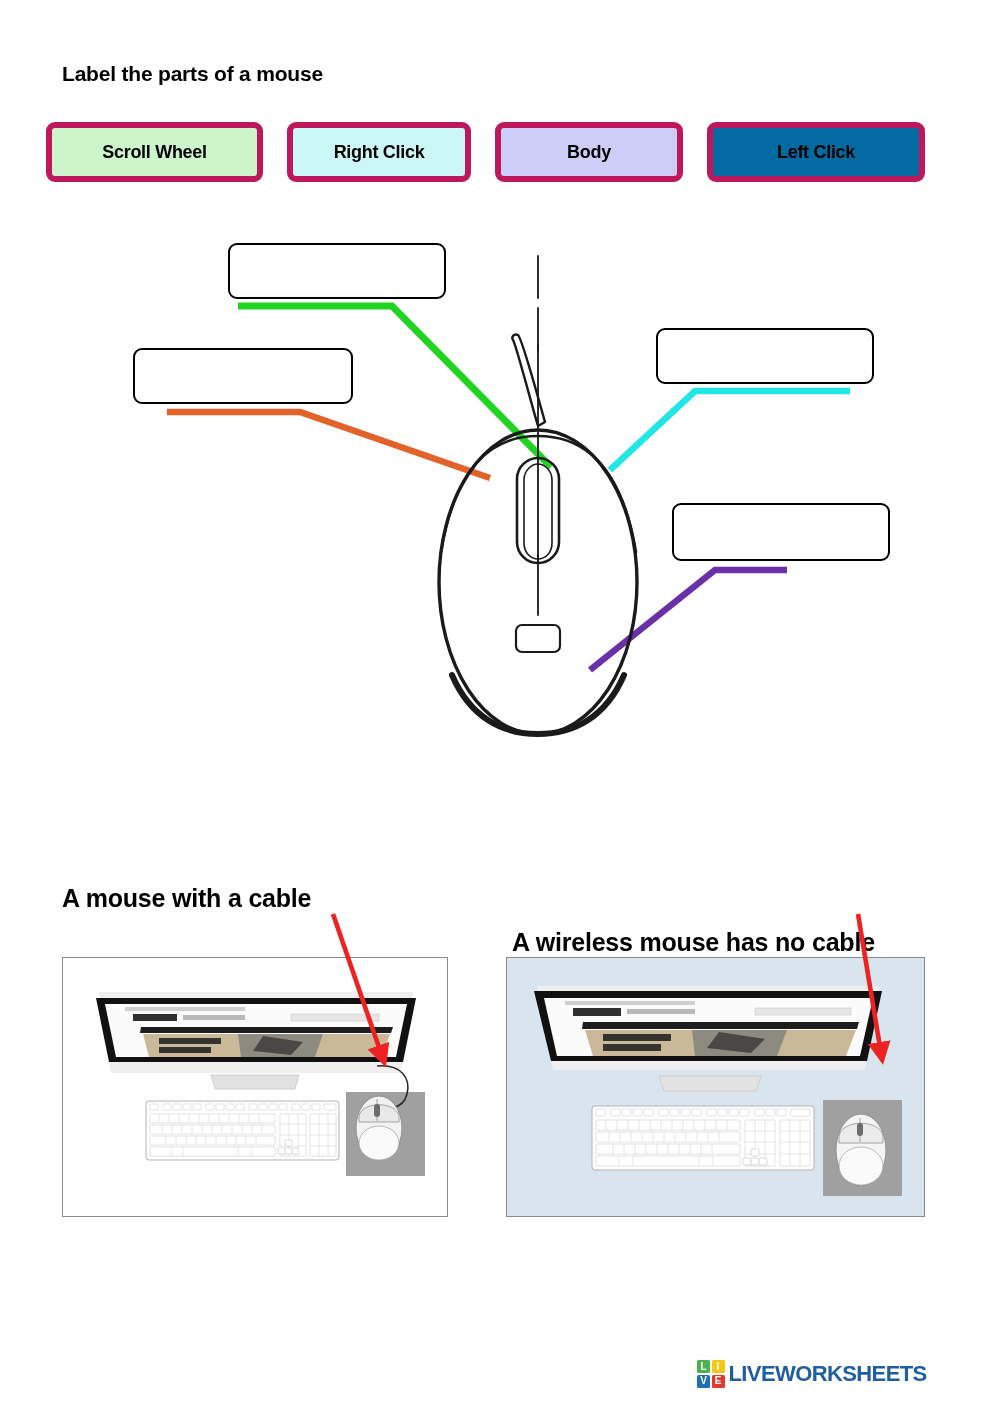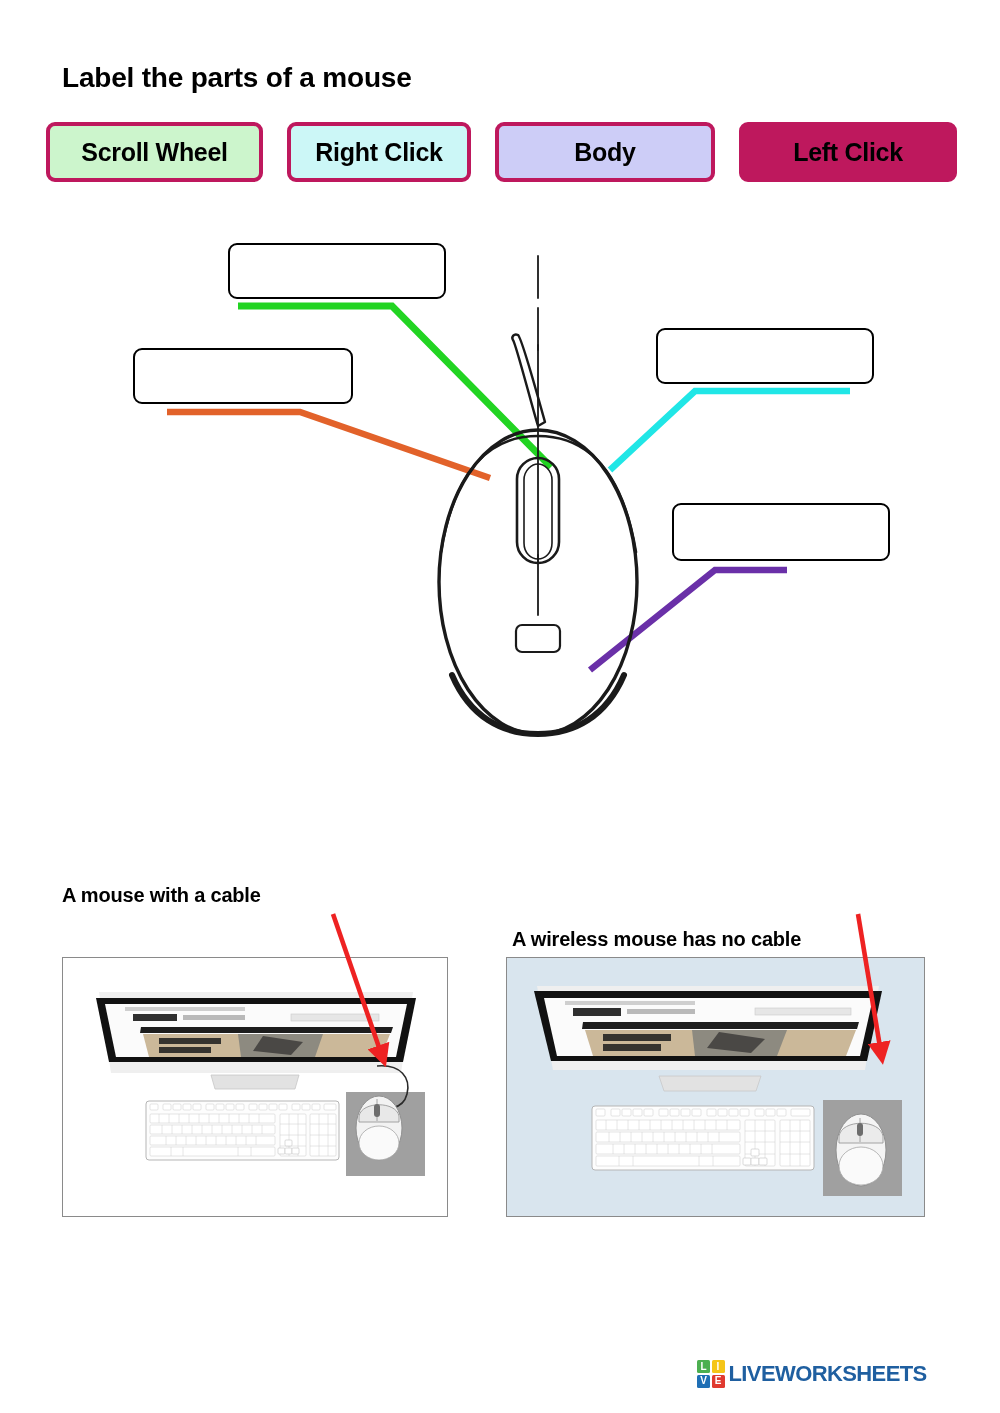--- a/index.html
+++ b/index.html
@@ -11,50 +11,50 @@
     width: 1000px; height: 1413px;
     position: relative;
     font-family: "Liberation Sans", sans-serif;
     overflow: hidden;
   }
 
   
   #worksheet-title {
     position: absolute;
     left: 62px; top: 62px;
-    font-size: 28px;
+    font-size: 21px;
     font-weight: bold;
     color: #000000;
     letter-spacing: -0.2px;
   }
 
   
   #word-bank {
     position: absolute;
     left: 46px; top: 122px;
     display: flex;
     gap: 24px;
   }
   .word-chip {
     height: 60px;
-    border: 4px solid #be185d;
+    border: 6px solid #be185d;
     border-radius: 9px;
     display: flex;
     align-items: center;
     justify-content: center;
-    font-size: 25px;
+    font-size: 18px;
     font-weight: bold;
     color: #000000;
     letter-spacing: -0.3px;
     padding: 0 18px;
     cursor: pointer;
   }
   #chip-0 { width: 217px; }
   #chip-1 { width: 184px; }
-  #chip-2 { width: 220px; }
+  #chip-2 { width: 188px; }
   #chip-3 { width: 218px; }
 
   
   #diagram {
     position: absolute;
     left: 0; top: 225px;
     width: 1000px; height: 540px;
   }
   #diagram-svg { position: absolute; left: 0; top: 0; }
 
@@ -66,21 +66,21 @@
     cursor: text;
   }
   #answer-box-0 { left: 228px; top: 18px;  width: 218px; height: 56px; }
   #answer-box-1 { left: 133px; top: 123px; width: 220px; height: 56px; }
   #answer-box-2 { left: 656px; top: 103px; width: 218px; height: 56px; }
   #answer-box-3 { left: 672px; top: 278px; width: 218px; height: 58px; }
 
   
   .compare-heading {
     position: absolute;
-    font-size: 20px;
+    font-size: 25px;
     font-weight: bold;
     color: #000000;
     letter-spacing: -0.2px;
   }
   #heading-cable    { left: 62px;  top: 884px; }
   #heading-wireless { left: 512px; top: 928px; }
 
   .photo-frame {
     position: absolute;
     border: 1px solid #8a8a8a;
@@ -143,21 +143,21 @@
 <div id="word-bank">
   <div class="word-chip" id="chip-0" style="background: rgb(204, 245, 204);">
     <span>Scroll Wheel</span>
   </div>
   <div class="word-chip" id="chip-1" style="background: rgb(204, 247, 247);">
     <span>Right Click</span>
   </div>
   <div class="word-chip" id="chip-2" style="background: rgb(205, 205, 247);">
     <span>Body</span>
   </div>
-  <div class="word-chip" id="chip-3" style="background: #be185d; text-align: center;">
+  <div class="word-chip" id="chip-3" style="background: #0369a1; text-align: center;">
     <span>Left Click</span>
   </div>
 </div>
 
 <div id="diagram">
 
   <svg id="diagram-svg" width="1000" height="540" viewBox="0 0 1000 540">
 
     <g stroke="#22d422" stroke-width="7" fill="none" stroke-linecap="butt">
       <path d="M238,81 L392,81 L551,242"></path>

